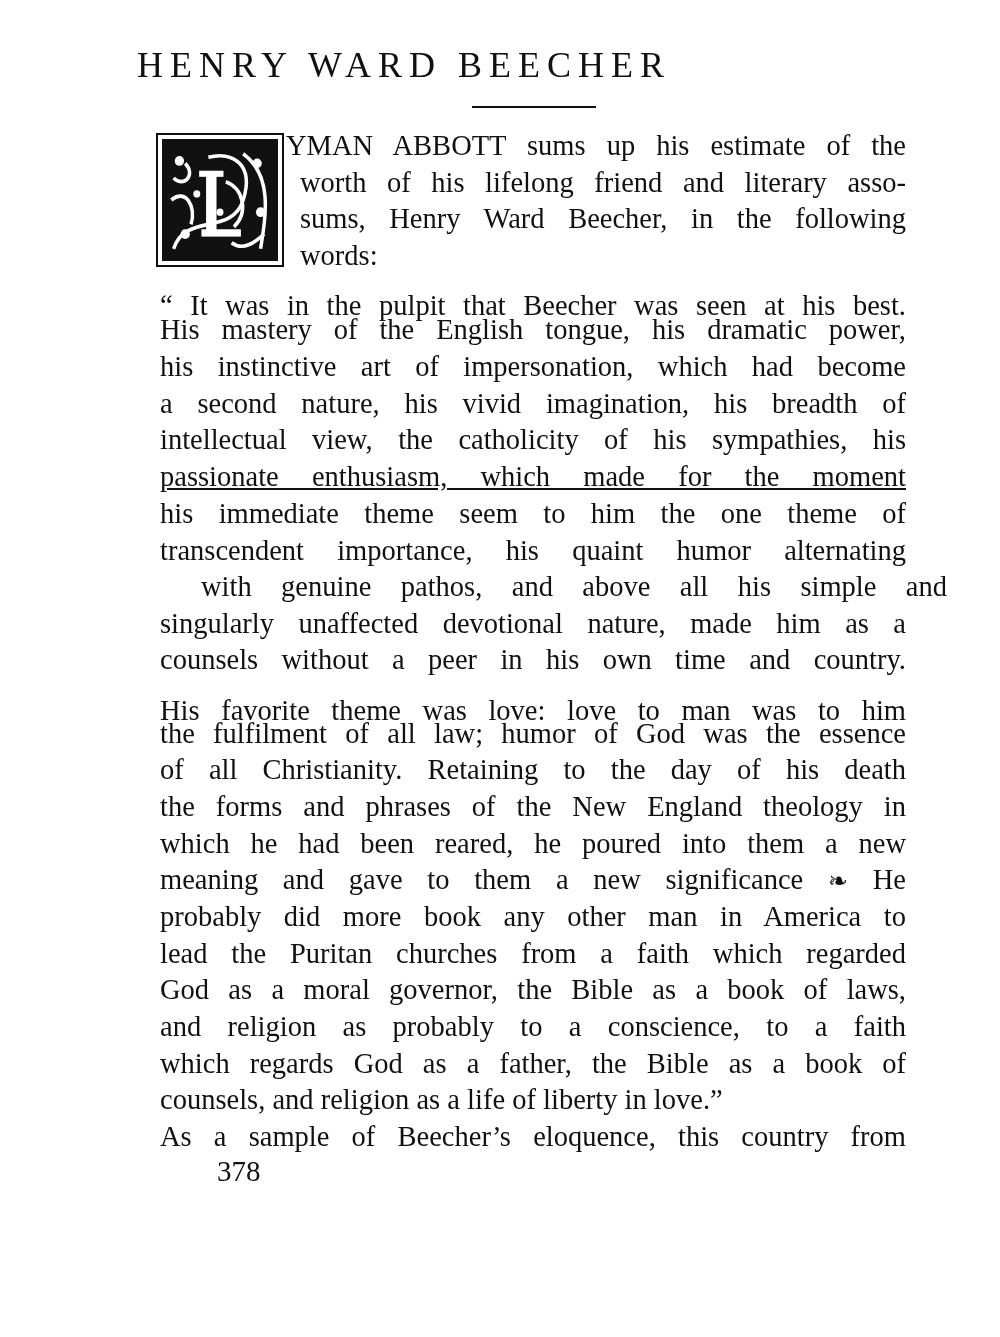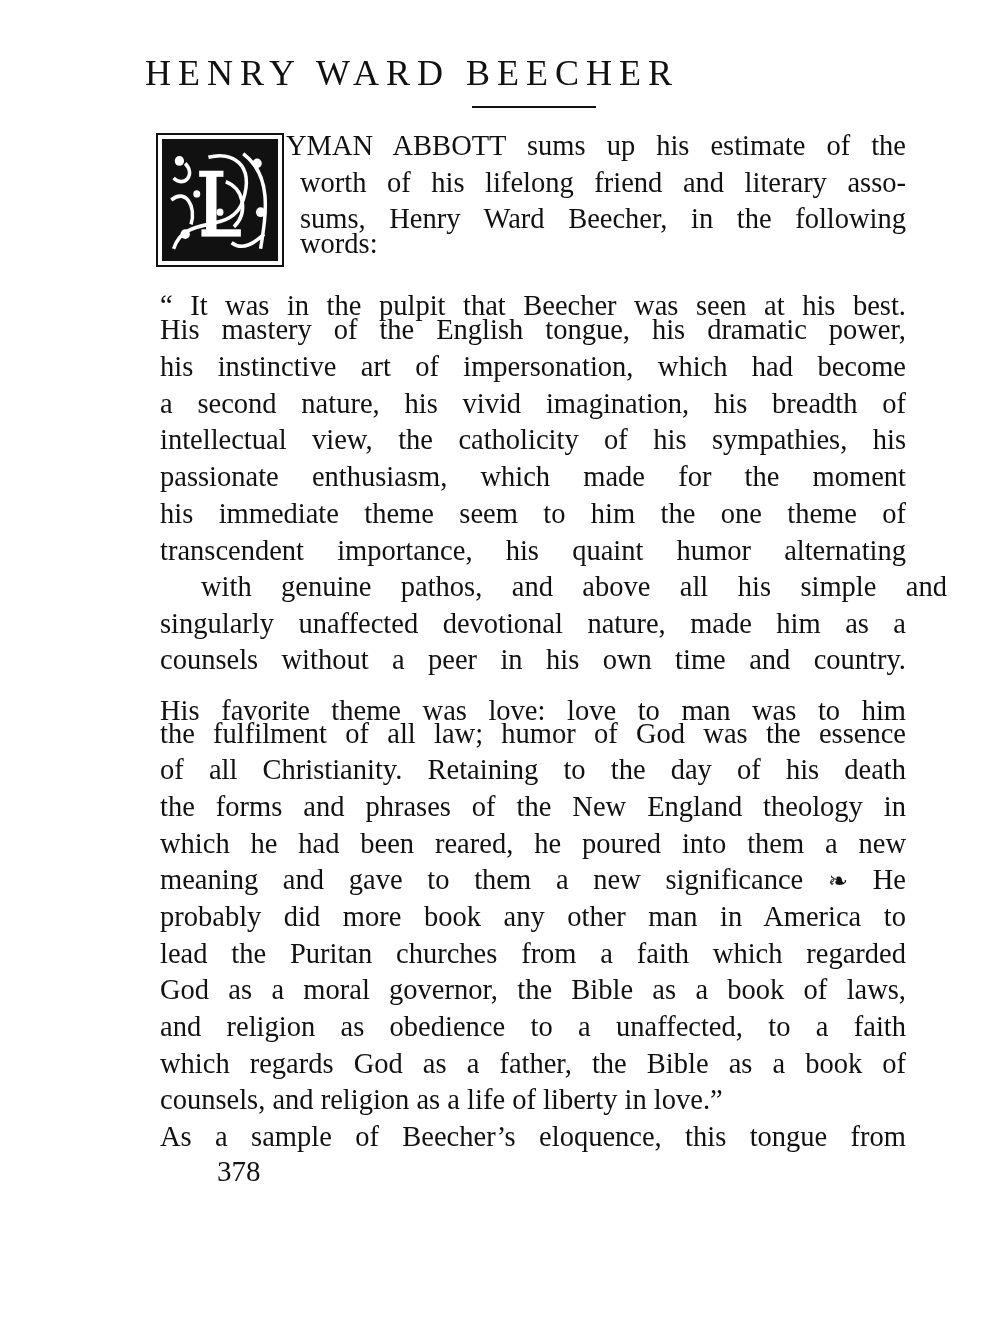--- a/index.html
+++ b/index.html
@@ -1,19 +1,19 @@
 <!DOCTYPE html>
 <html><head>
 <meta charset="utf-8">
 <style>
   html, body { margin: 0; padding: 0; background: #ffffff; }
   body { width: 1000px; height: 1337px; position: relative; overflow: hidden;
          font-family: "Liberation Serif", "DejaVu Serif", serif; color: #111111; }
   .running-head { position: absolute; top: 44px; left: 0; width: 808px; text-align: center;
-                  font-size: 36px; letter-spacing: 7px; font-weight: normal; margin: 8px; }
+                  font-size: 36px; letter-spacing: 7px; font-weight: normal; margin: 0; }
   .rule { position: absolute; top: 106px; left: 472px; width: 124px; height: 2px; background: #111; }
   .initial { position: absolute; left: 156px; top: 133px; width: 128px; height: 134px;
              border: 2px solid #111; box-sizing: border-box; padding: 4px; background: #fff; }
   .initial-inner { width: 100%; height: 100%; background: #111; position: relative; overflow: hidden; }
   .initial-inner svg { position: absolute; left: 0; top: 0; width: 100%; height: 100%; }
   .text-line { position: absolute; font-size: 28.5px; line-height: 36px; white-space: nowrap;
                text-align: justify; text-align-last: justify; }
   .first-block .text-line { left: 300px; width: 606px; }
   .body-block .text-line { left: 160px; width: 746px; }
   .last { text-align-last: left !important; }
@@ -49,47 +49,47 @@
         <rect x="34" y="74" width="34" height="6"></rect>
       </g>
     </svg>
   </div>
 </div>
 
 <div class="first-block">
   <div class="text-line" style="top:128px;left:286px;width:620px;">YMAN ABBOTT sums up his estimate of the</div>
   <div class="text-line" style="top:165px;">worth of his lifelong friend and literary asso-</div>
   <div class="text-line" style="top:201px;">sums, Henry Ward Beecher, in the following</div>
-  <div class="text-line last" style="top:226px;">words:</div>
+  <div class="text-line last" style="top:238px;">words:</div>
 </div>
 
 <div class="body-block">
   <div class="text-line" style="top:288px;">“ It was in the pulpit that Beecher was seen at his best.</div>
   <div class="text-line" style="top:312px;">His mastery of the English tongue, his dramatic power,</div>
   <div class="text-line" style="top:349px;">his instinctive art of impersonation, which had become</div>
   <div class="text-line" style="top:386px;">a second nature, his vivid imagination, his breadth of</div>
   <div class="text-line" style="top:422px;">intellectual view, the catholicity of his sympathies, his</div>
-  <div class="text-line" style="top:459px;">passionate enthusiasm, which made for the moment</div>
+  <div class="text-line" style="top:459px;text-decoration:underline;">passionate enthusiasm, which made for the moment</div>
   <div class="text-line" style="top:496px;">his immediate theme seem to him the one theme of</div>
   <div class="text-line" style="top:533px;">transcendent importance, his quaint humor alternating</div>
   <div class="text-line" style="top:569px;margin-left:41px;">with genuine pathos, and above all his simple and</div>
   <div class="text-line" style="top:606px;">singularly unaffected devotional nature, made him as a</div>
   <div class="text-line" style="top:642px;">counsels without a peer in his own time and country.</div>
   <div class="text-line" style="top:679px;margin-top:14px;">His favorite theme was love: love to man was to him</div>
   <div class="text-line" style="top:716px;">the fulfilment of all law; humor of God was the essence</div>
   <div class="text-line" style="top:752px;">of all Christianity. Retaining to the day of his death</div>
   <div class="text-line" style="top:789px;">the forms and phrases of the New England theology in</div>
   <div class="text-line" style="top:826px;">which he had been reared, he poured into them a new</div>
   <div class="text-line" style="top:862px;">
     <span>meaning and gave to them a new significance</span>
     <span class="fleuron">❧</span>
     <span>He</span>
   </div>
   <div class="text-line" style="top:899px;">probably did more book any other man in America to</div>
   <div class="text-line" style="top:936px;">lead the Puritan churches from a faith which regarded</div>
   <div class="text-line" style="top:972px;">God as a moral governor, the Bible as a book of laws,</div>
-  <div class="text-line" style="top:1009px;">and religion as obedience to a unaffected, to a faith</div>
+  <div class="text-line" style="top:1009px;">and religion as probably to a conscience, to a faith</div>
   <div class="text-line" style="top:1046px;">which regards God as a father, the Bible as a book of</div>
   <div class="text-line last" style="top:1082px;">counsels, and religion as a life of liberty in love.”</div>
-  <div class="text-line" style="top:1119px;">As a sample of Beecher’s eloquence, this tongue from</div>
+  <div class="text-line" style="top:1119px;">As a sample of Beecher’s eloquence, this country from</div>
 </div>
 
 <div class="page-number">378</div>
 
 </body></html>

